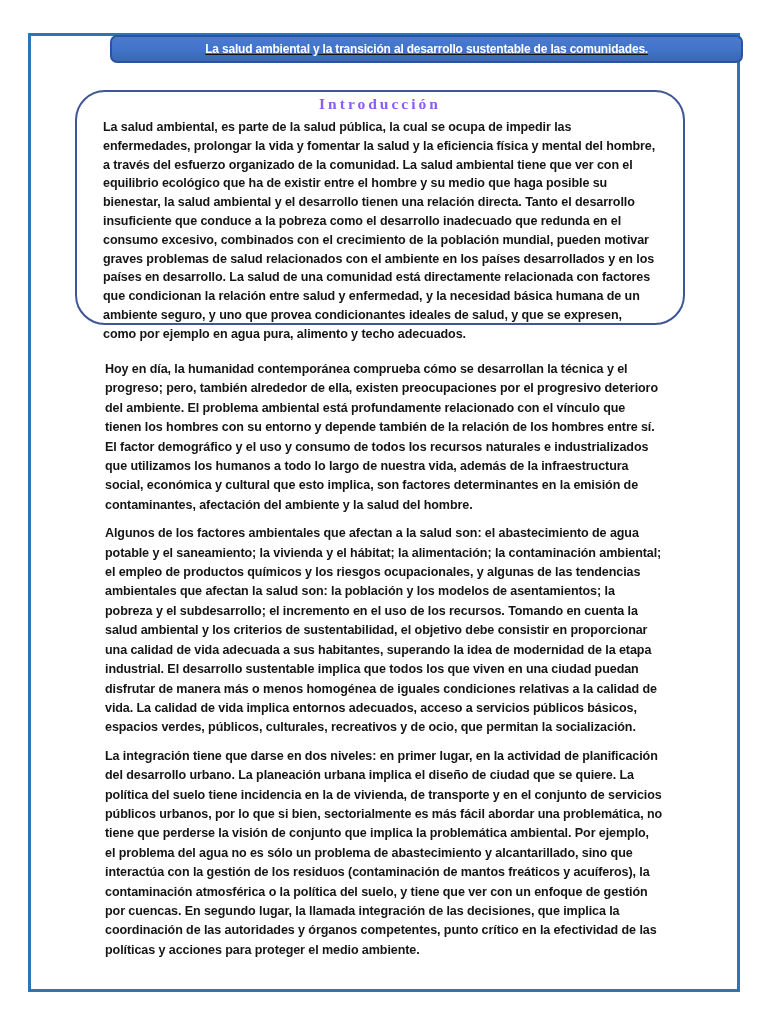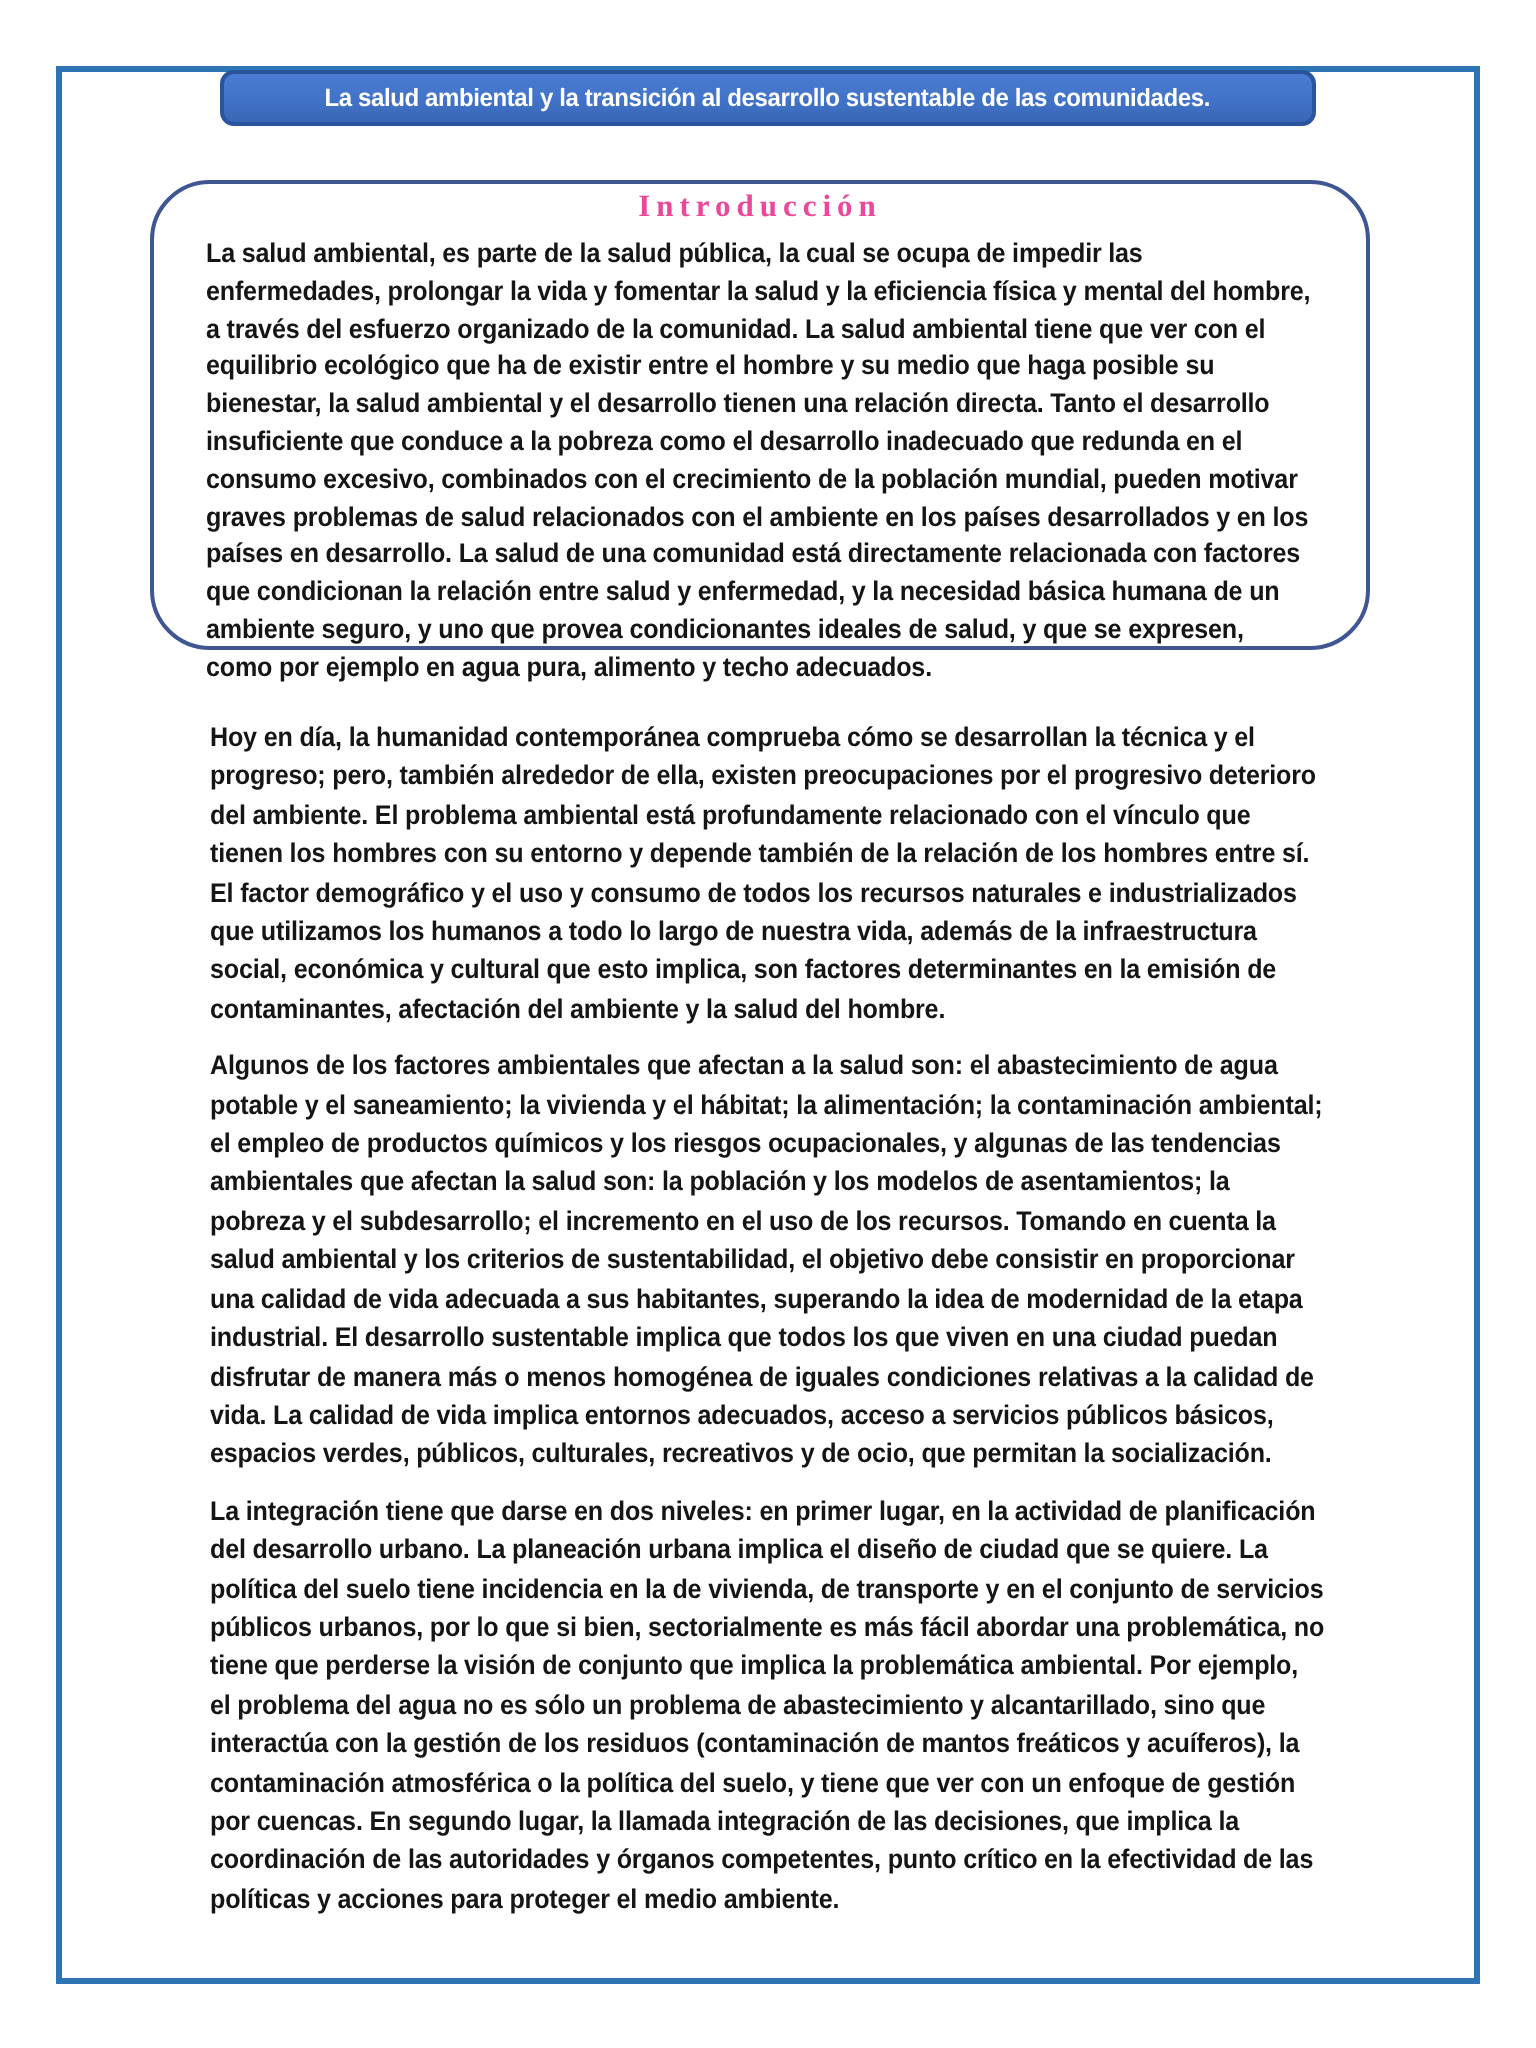--- a/index.html
+++ b/index.html
@@ -23,30 +23,31 @@
     border: 3px solid #2E75B6;
     box-sizing: border-box;
     background: #ffffff;
   }
 
   
   .title-bar {
     position: absolute;
     left: 110px;
     top: 35px;
-    width: 548px;
+    width: 633px;
     height: 28px;
     box-sizing: border-box;
     background: linear-gradient(#4a7bd0, #4173C8 55%, #3a66b4);
     border: 2px solid #2B549E;
     border-radius: 7px;
     display: flex;
     align-items: center;
     justify-content: center;
     z-index: 3;
+    text-decoration: underline;
   }
   .title-bar .title-text {
     display: inline-block;
     color: #ffffff;
     font-size: 12.5px;
     font-weight: 700;
     letter-spacing: -0.2px;
     transform: scaleX(0.96);
     white-space: nowrap;
   }
@@ -64,21 +65,21 @@
     background: #ffffff;
     padding: 2px 26px 0 26px;
     z-index: 2;
   }
   .intro-heading {
     text-align: center;
     font-family: "Liberation Serif", serif;
     font-weight: 700;
     font-size: 15.5px;
     letter-spacing: 3px;
-    color: #ec4899;
+    color: #8b5cf6;
     margin: 1px 0 0 0;
   }
   .intro-text {
     margin: 5px 0 0 0;
     width: 596px;
     transform: scaleX(0.93);
     transform-origin: 0 0;
     font-size: 13.5px;
     font-weight: 700;
     line-height: 18.8px;

